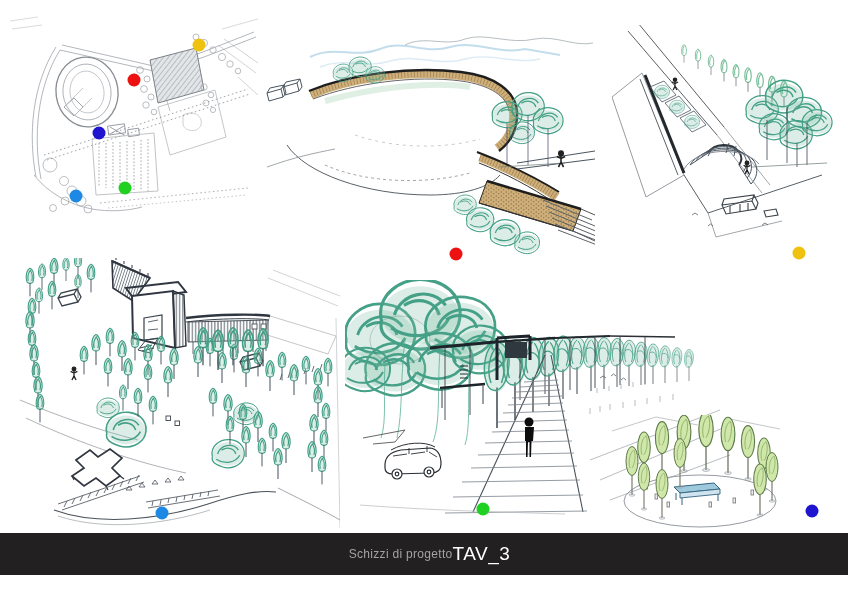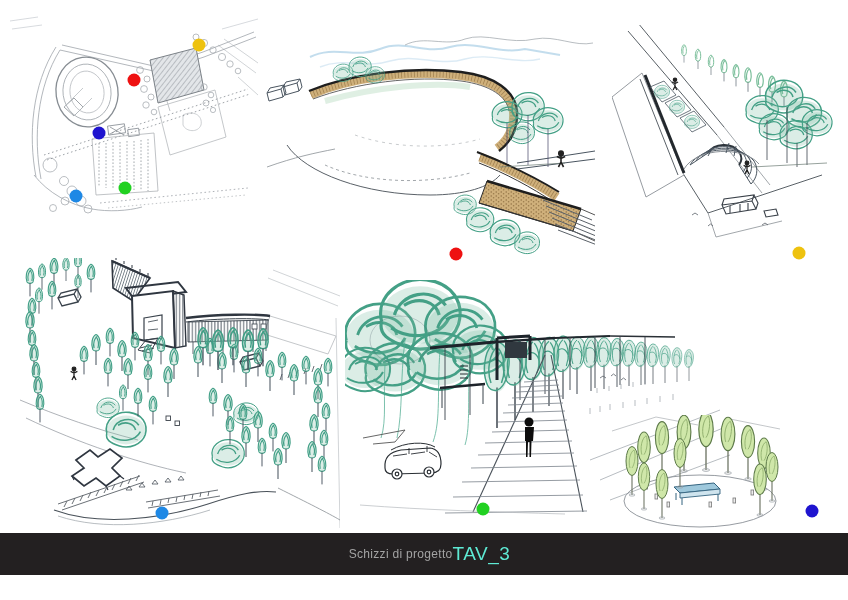--- a/index.html
+++ b/index.html
@@ -504,21 +504,21 @@
       <use href="#gtree" transform="translate(162,86) scale(1.0)"></use>
       <use href="#gtree" transform="translate(150,100) scale(1.05)"></use>
       <use href="#gtree" transform="translate(34,94) scale(0.95)"></use>
       <use href="#gtree" transform="translate(52,103) scale(1.0)"></use>
       <use href="#gtree" transform="translate(70,72) scale(1.0)"></use>
     </g>
   </svg>
 
   <div class="footer" style="background: rgb(35, 32, 33);">
     <span class="caption" style="color: rgb(163, 163, 163);">Schizzi di progetto</span>
-    <span class="sheet" style="color: #5eead4;">TAV_3</span>
+    <span class="sheet" style="color: #ffffff;">TAV_3</span>
   </div>
 
 <div class="dot" style="width: 13px; height: 13px; left: 199px; top: 45px; background: rgb(238, 194, 15);"></div>
     <div class="dot" style="width: 13px; height: 13px; left: 134px; top: 80px; background: rgb(238, 17, 17);"></div>
     <div class="dot" style="width: 13px; height: 13px; left: 99px; top: 133px; background: rgb(31, 20, 207);"></div>
     <div class="dot" style="width: 13px; height: 13px; left: 125px; top: 188px; background: rgb(33, 209, 33);"></div>
     <div class="dot" style="width: 13px; height: 13px; left: 76px; top: 196px; background: rgb(30, 136, 229);"></div>
     <div class="dot" style="width: 13px; height: 13px; left: 456px; top: 254px; background: rgb(238, 17, 17);"></div>
     <div class="dot" style="width: 13px; height: 13px; left: 799px; top: 253px; background: rgb(238, 194, 15);"></div>
     <div class="dot" style="width: 13px; height: 13px; left: 162px; top: 513px; background: rgb(30, 136, 229);"></div>

